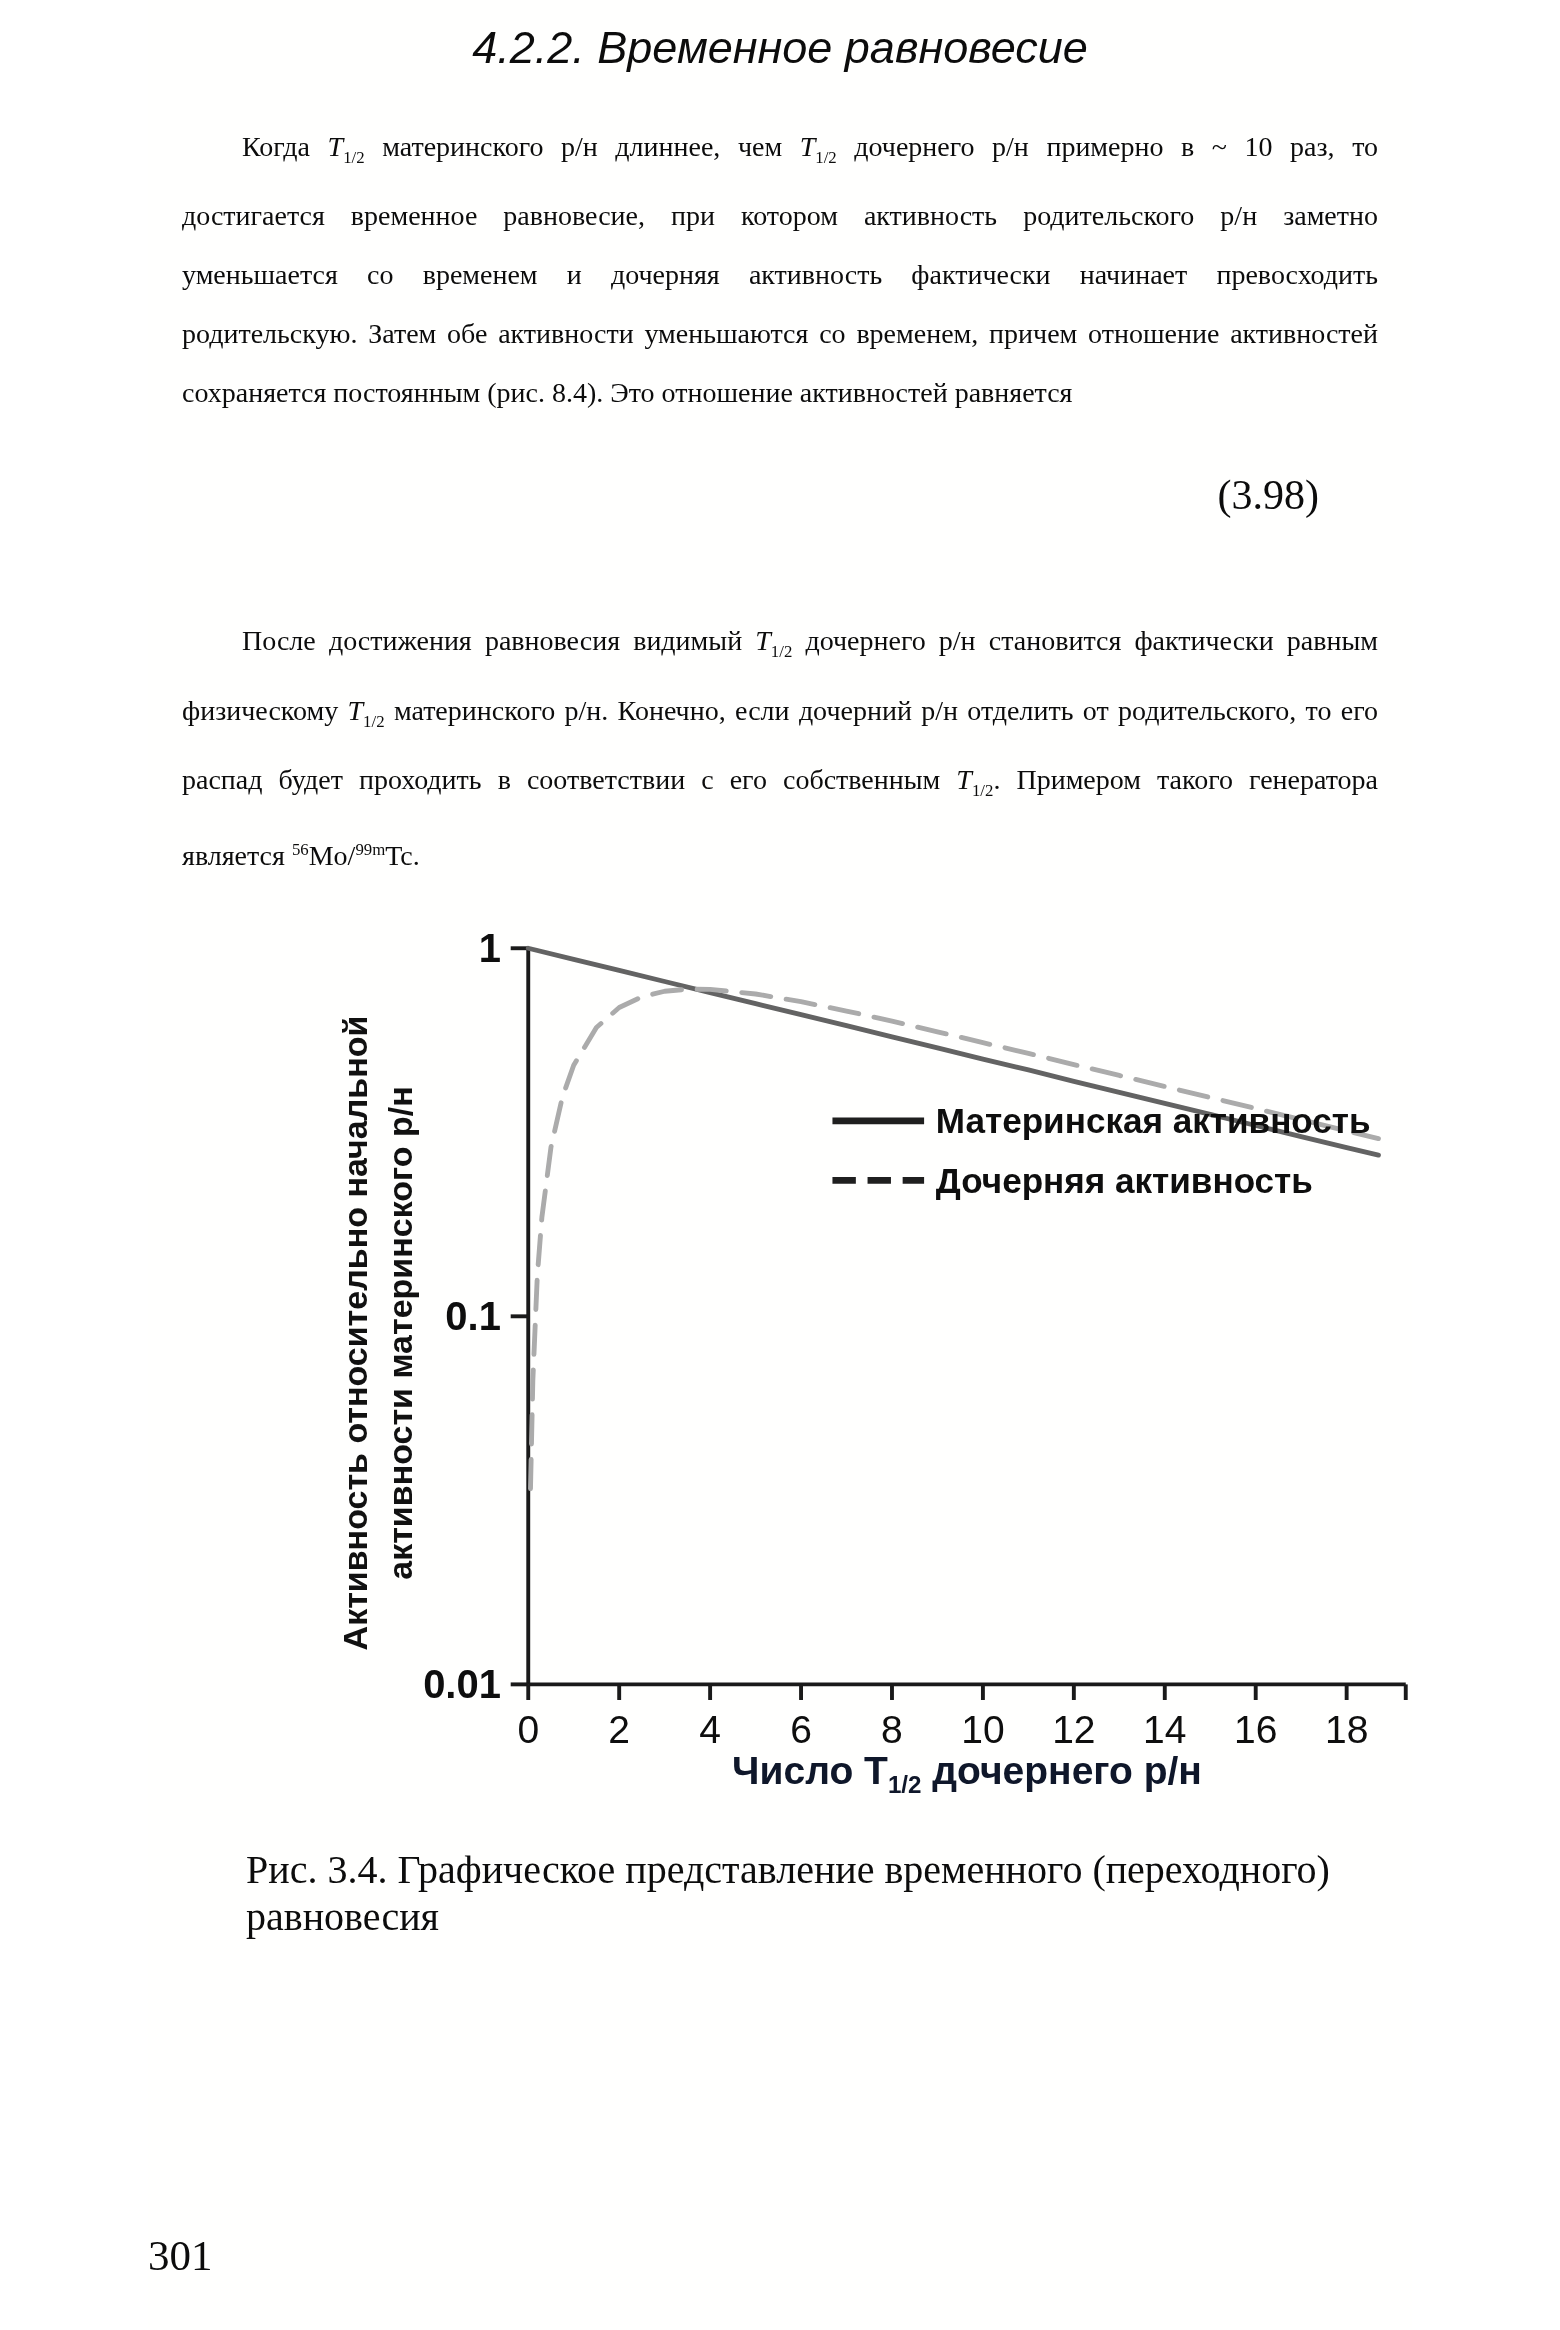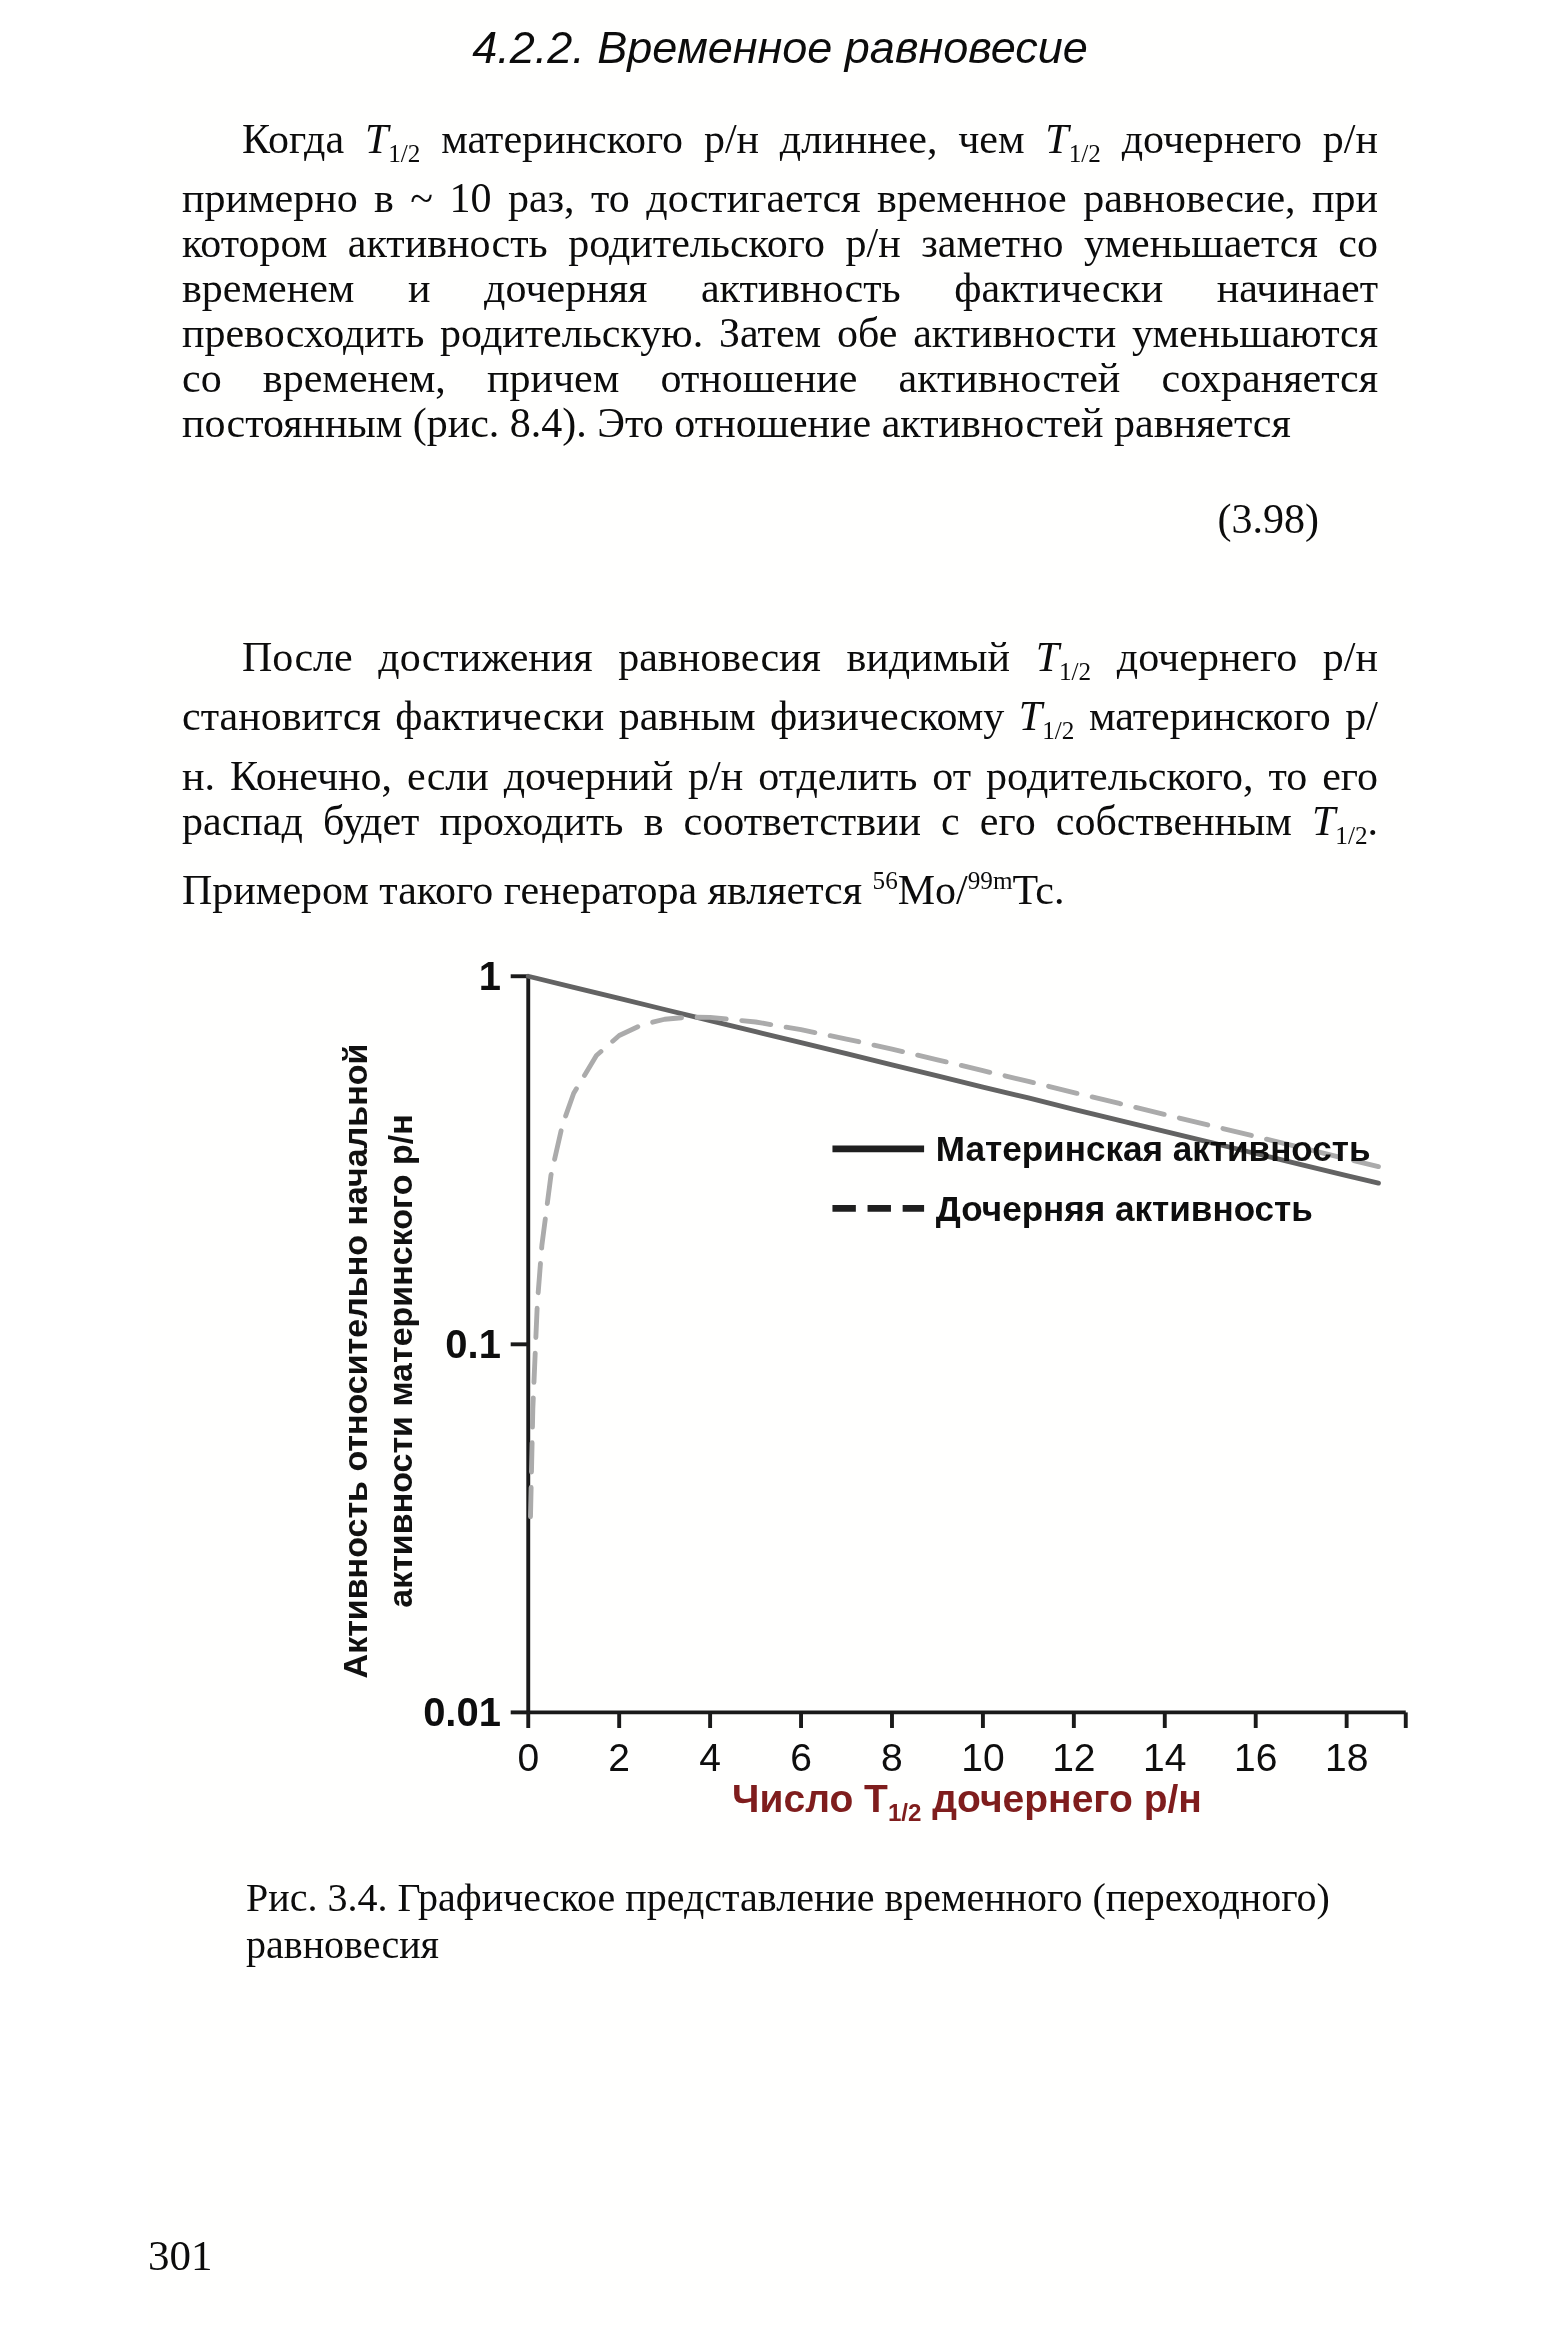--- a/index.html
+++ b/index.html
@@ -9,21 +9,21 @@
     background:#fffffe; color:#0c0c0c; overflow:hidden;
     font-family:"Liberation Serif", serif;
   }
   .heading {
     margin-top:21.5px; text-align:center;
     font-family:"Liberation Sans", sans-serif;
     font-style:italic; font-weight:normal; font-size:45px;
   }
   .body-text {
     margin:43px 34px 0 34px;
-    font-size:42px; line-height:45px;
+    font-size:28px; line-height:59px;
     text-align:justify; text-indent:60px;
   }
   .body-text i { font-style:italic; }
   .body-text sub, .body-text sup { font-size:60%; }
   
   .formula-row {
     position:relative; height:146px; margin-top:0;
     display:flex; align-items:center; justify-content:center;
   }
   .formula { display:flex; align-items:center; font-size:46px; font-style:italic; }
@@ -43,21 +43,21 @@
   }
   #chart-svg { position:absolute; left:0; top:0; }
   #chart-svg text { font-family:"Liberation Sans", sans-serif; fill:#0e0e0e; }
   .ylabel {
     position:absolute; left:113px; top:419px; width:741px;
     transform:translate(-50%,-50%) rotate(-90deg);
     text-align:center; font-size:34px; line-height:45px; font-weight:700; color:#111;
   }
   .xlabel {
     position:absolute; left:263px; top:835px; width:878px;
-    text-align:center; font-size:39px; font-weight:700; color:#7f1d1d;
+    text-align:center; font-size:39px; font-weight:700; color:#0f172a;
   }
   .xlabel sub { font-size:62%; }
   .caption {
     margin:25px 34px 0 98px; font-size:40px;
   }
   .page-number {
     position:absolute; bottom:51px; left:0; width:100%;
     font-size:43px;
   }
 </style>

